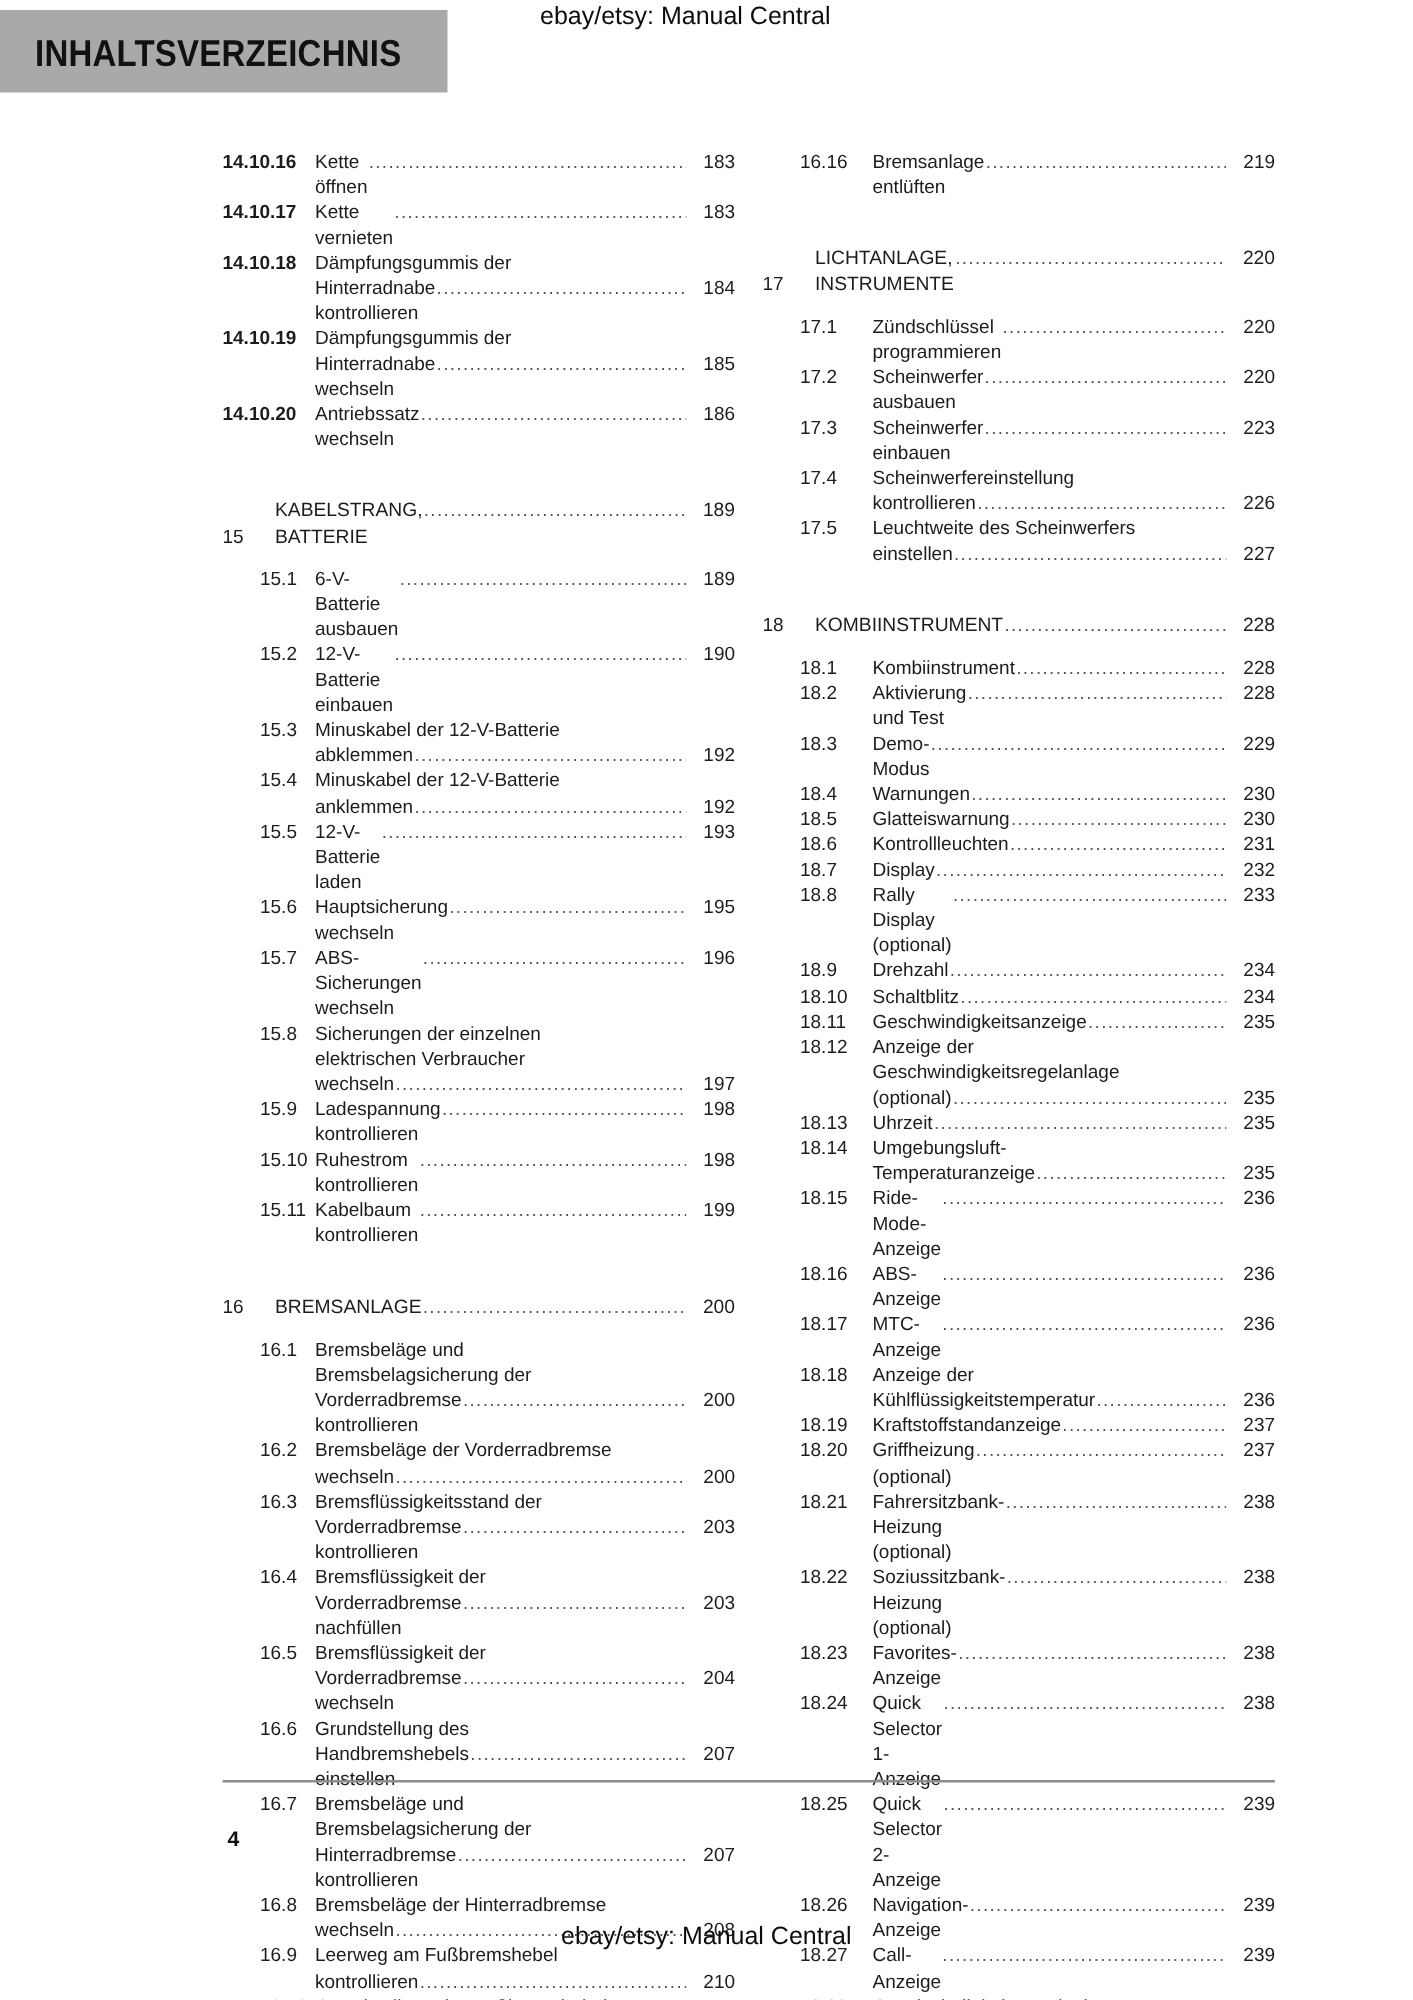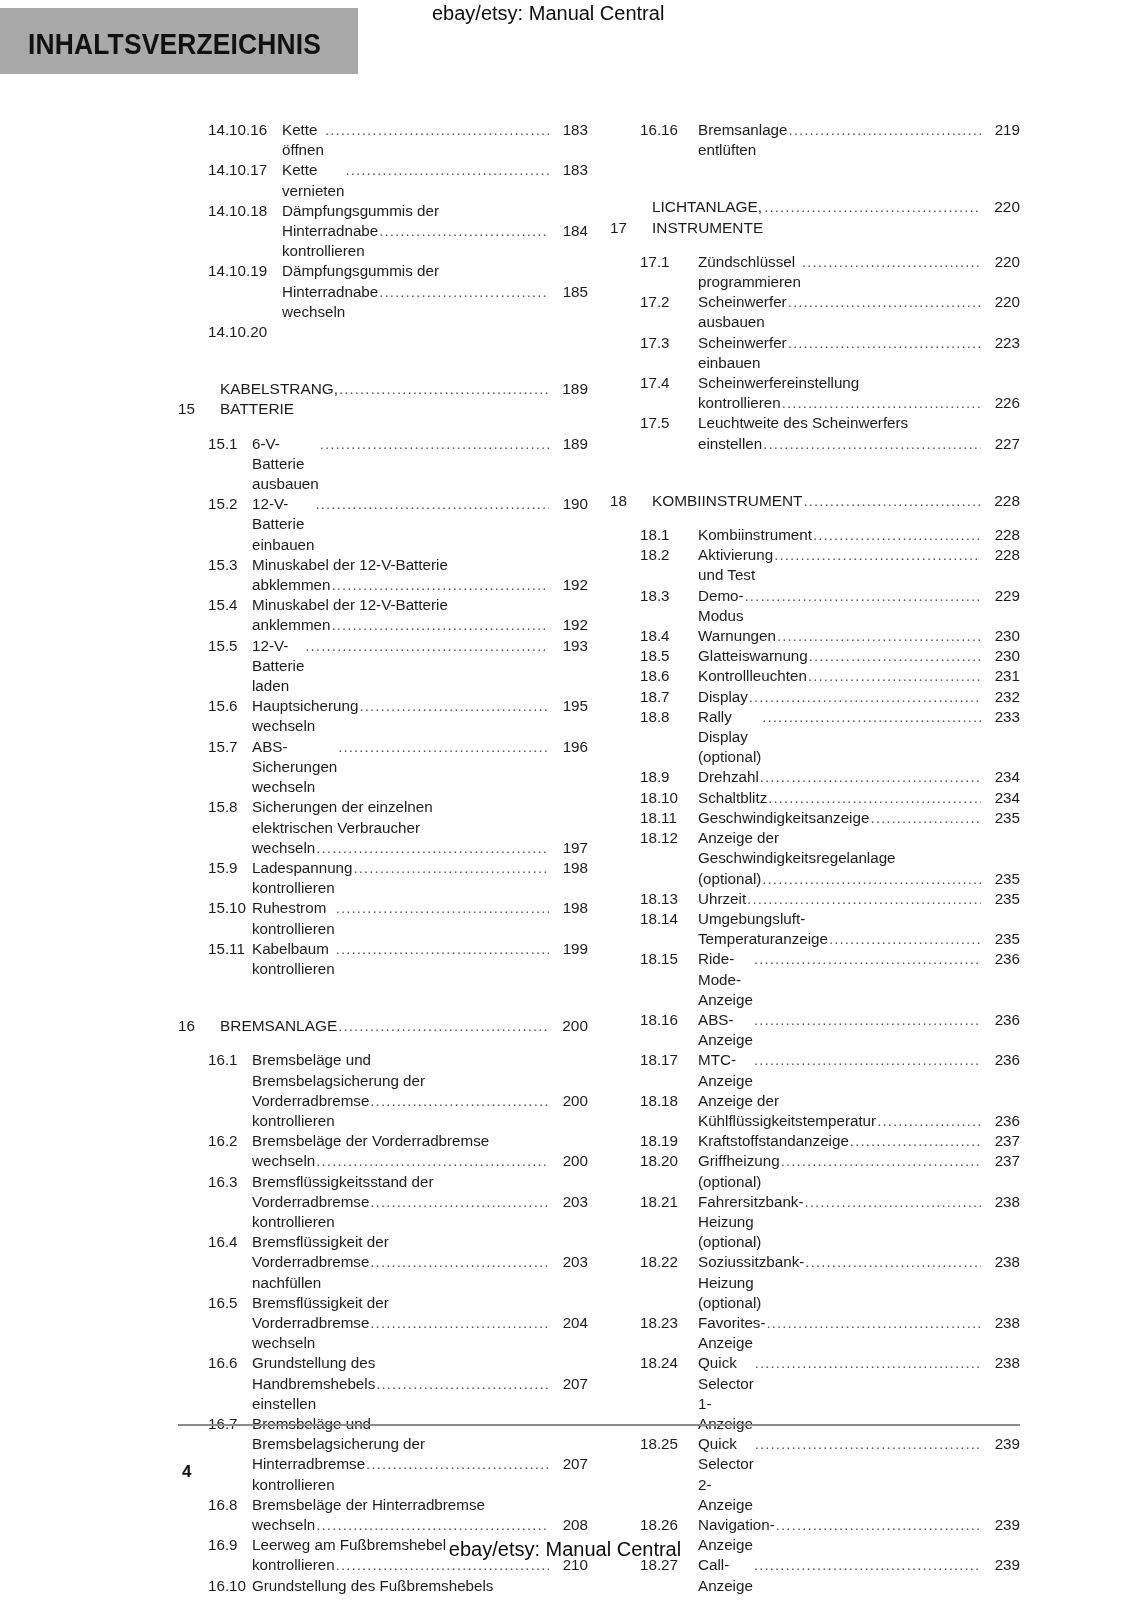--- a/index.html
+++ b/index.html
@@ -93,21 +93,21 @@
   
   .entry.lvl2 .num {
     width: 38px;
     flex: 0 0 38px;
     margin-left: 30px;
   }
   
   .entry.lvl3 .num {
     width: 68px;
     flex: 0 0 68px;
-    margin-left: 30px;
+    font-weight: bold;
   }
   
   .col-right .entry.lvl2 .num {
     width: 52px;
     flex: 0 0 52px;
   }
 
   .num {
     white-space: nowrap;
     padding-right: 6px;
@@ -218,20 +218,27 @@
           </span>
           <span class="line">
             <span class="txt">Hinterradnabe wechseln</span>
             <span class="leader"></span>
             <span class="pg">185</span>
           </span>
         </span>
       </div>
       <div class="entry lvl3">
         <span class="num">14.10.20</span>
+        <span class="body">
+          <span class="line">
+            <span class="txt">Antriebssatz wechseln</span>
+            <span class="leader"></span>
+            <span class="pg">186</span>
+          </span>
+        </span>
       </div>
       <div class="entry lvl1">
         <span class="num">15</span>
         <span class="body">
           <span class="line">
             <span class="txt">KABELSTRANG, BATTERIE</span>
             <span class="leader"></span>
             <span class="pg">189</span>
           </span>
         </span>

